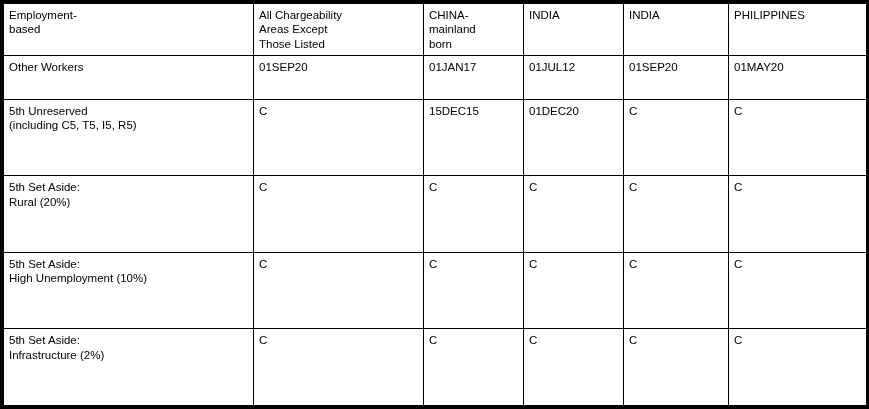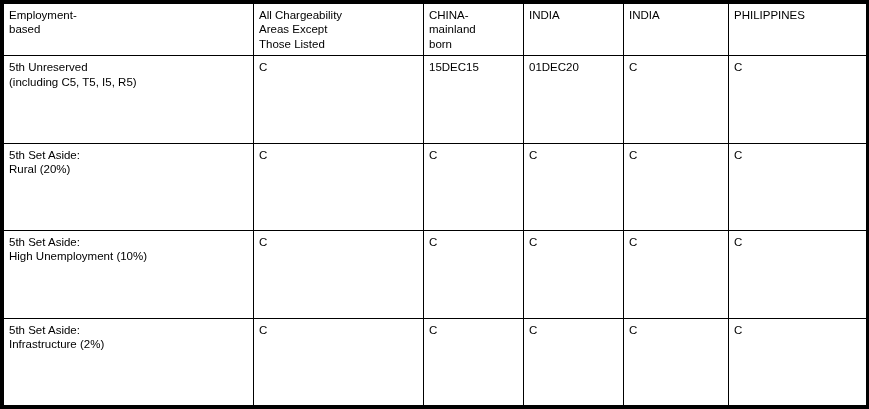--- a/index.html
+++ b/index.html
@@ -75,20 +75,28 @@
 Those Listed</th>
         <th>CHINA-
 mainland
 born</th>
         <th>INDIA</th>
         <th>INDIA</th>
         <th>PHILIPPINES</th>
       </tr>
     </thead>
     <tbody>
+      <tr class="r-short">
+        <td>Other Workers</td>
+        <td>01SEP20</td>
+        <td>01JAN17</td>
+        <td>01JUL12</td>
+        <td>01SEP20</td>
+        <td>01MAY20</td>
+      </tr>
       <tr class="r-tall">
         <td>5th Unreserved
 (including C5, T5, I5, R5)</td>
         <td>C</td>
         <td>15DEC15</td>
         <td>01DEC20</td>
         <td>C</td>
         <td>C</td>
       </tr>
       <tr class="r-tall">

